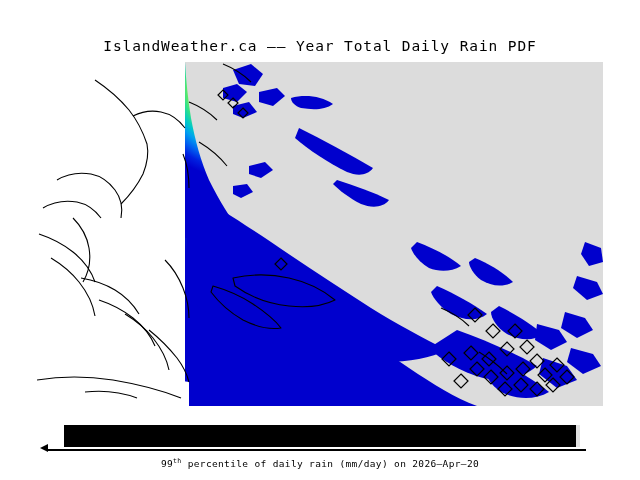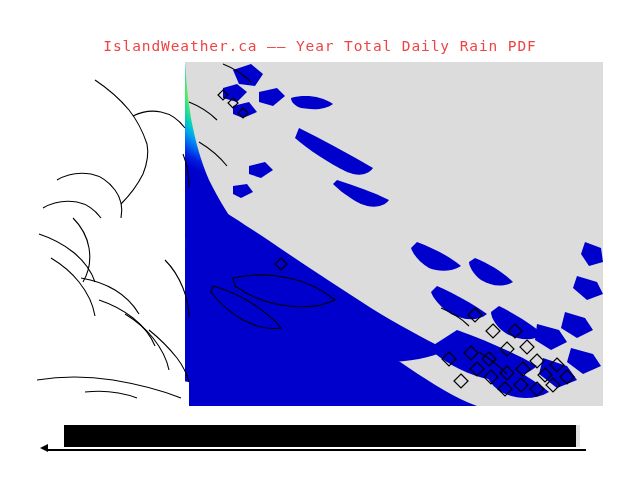--- a/index.html
+++ b/index.html
@@ -26,21 +26,21 @@
 
   
   .title {
     position: absolute;
     left: 0;
     top: 38px;
     width: 640px;
     text-align: center;
     font-size: 14.5px;
     letter-spacing: 0.9px;
-    color: #ef4444;
+    color: #000000;
     white-space: pre;
     font-family: "DejaVu Sans Mono", "Liberation Mono", monospace;
   }
 
   
   .map-panel {
     position: absolute;
     left: 37px;
     top: 62px;
     width: 566px;
@@ -359,14 +359,15 @@
     </svg>
   </div>
 
   <div class="colorbar-wrap">
     <div class="colorbar"></div>
     <div class="colorbar-endcap"></div>
   </div>
   <div class="colorbar-arrow"></div>
   <div class="colorbar-axis"></div>
 
+  <div class="caption"><span>99</span><sup>th</sup><span> percentile of daily rain (mm/day) on </span><span>2026—Apr—20</span></div>
 
 </div>
 
 </body></html>

